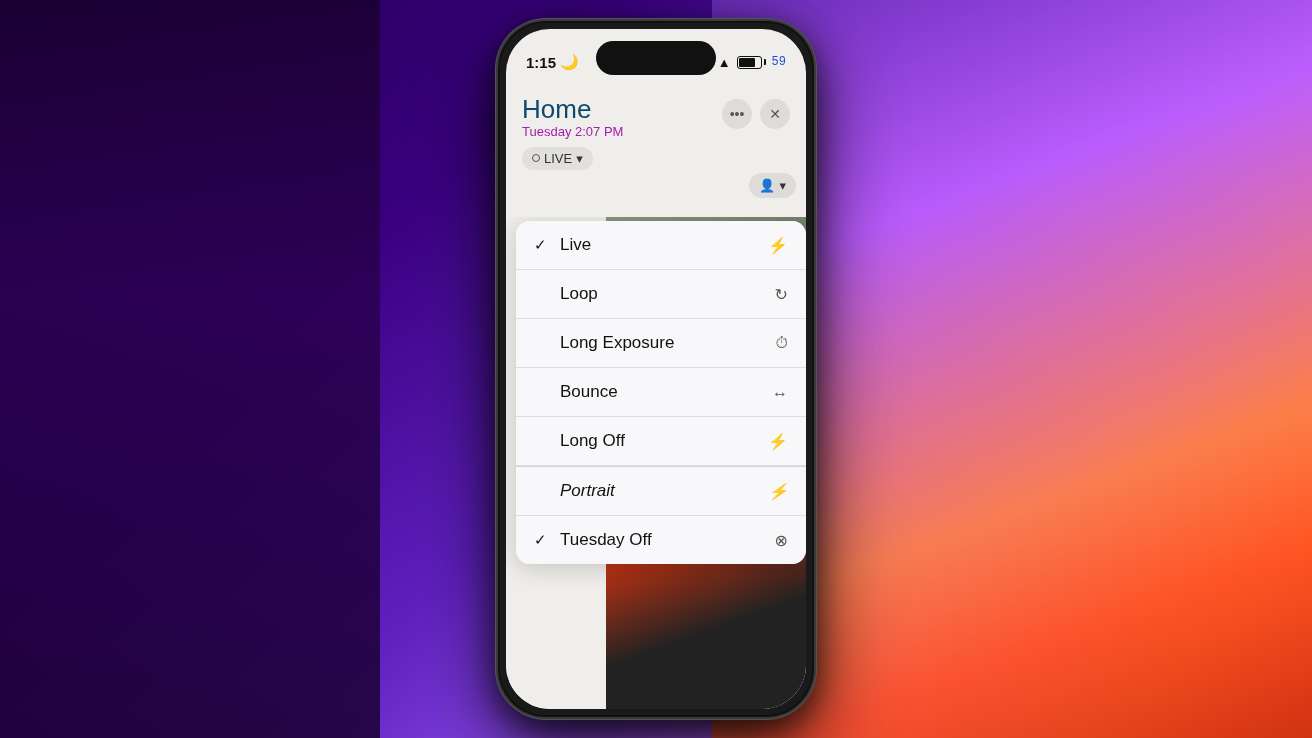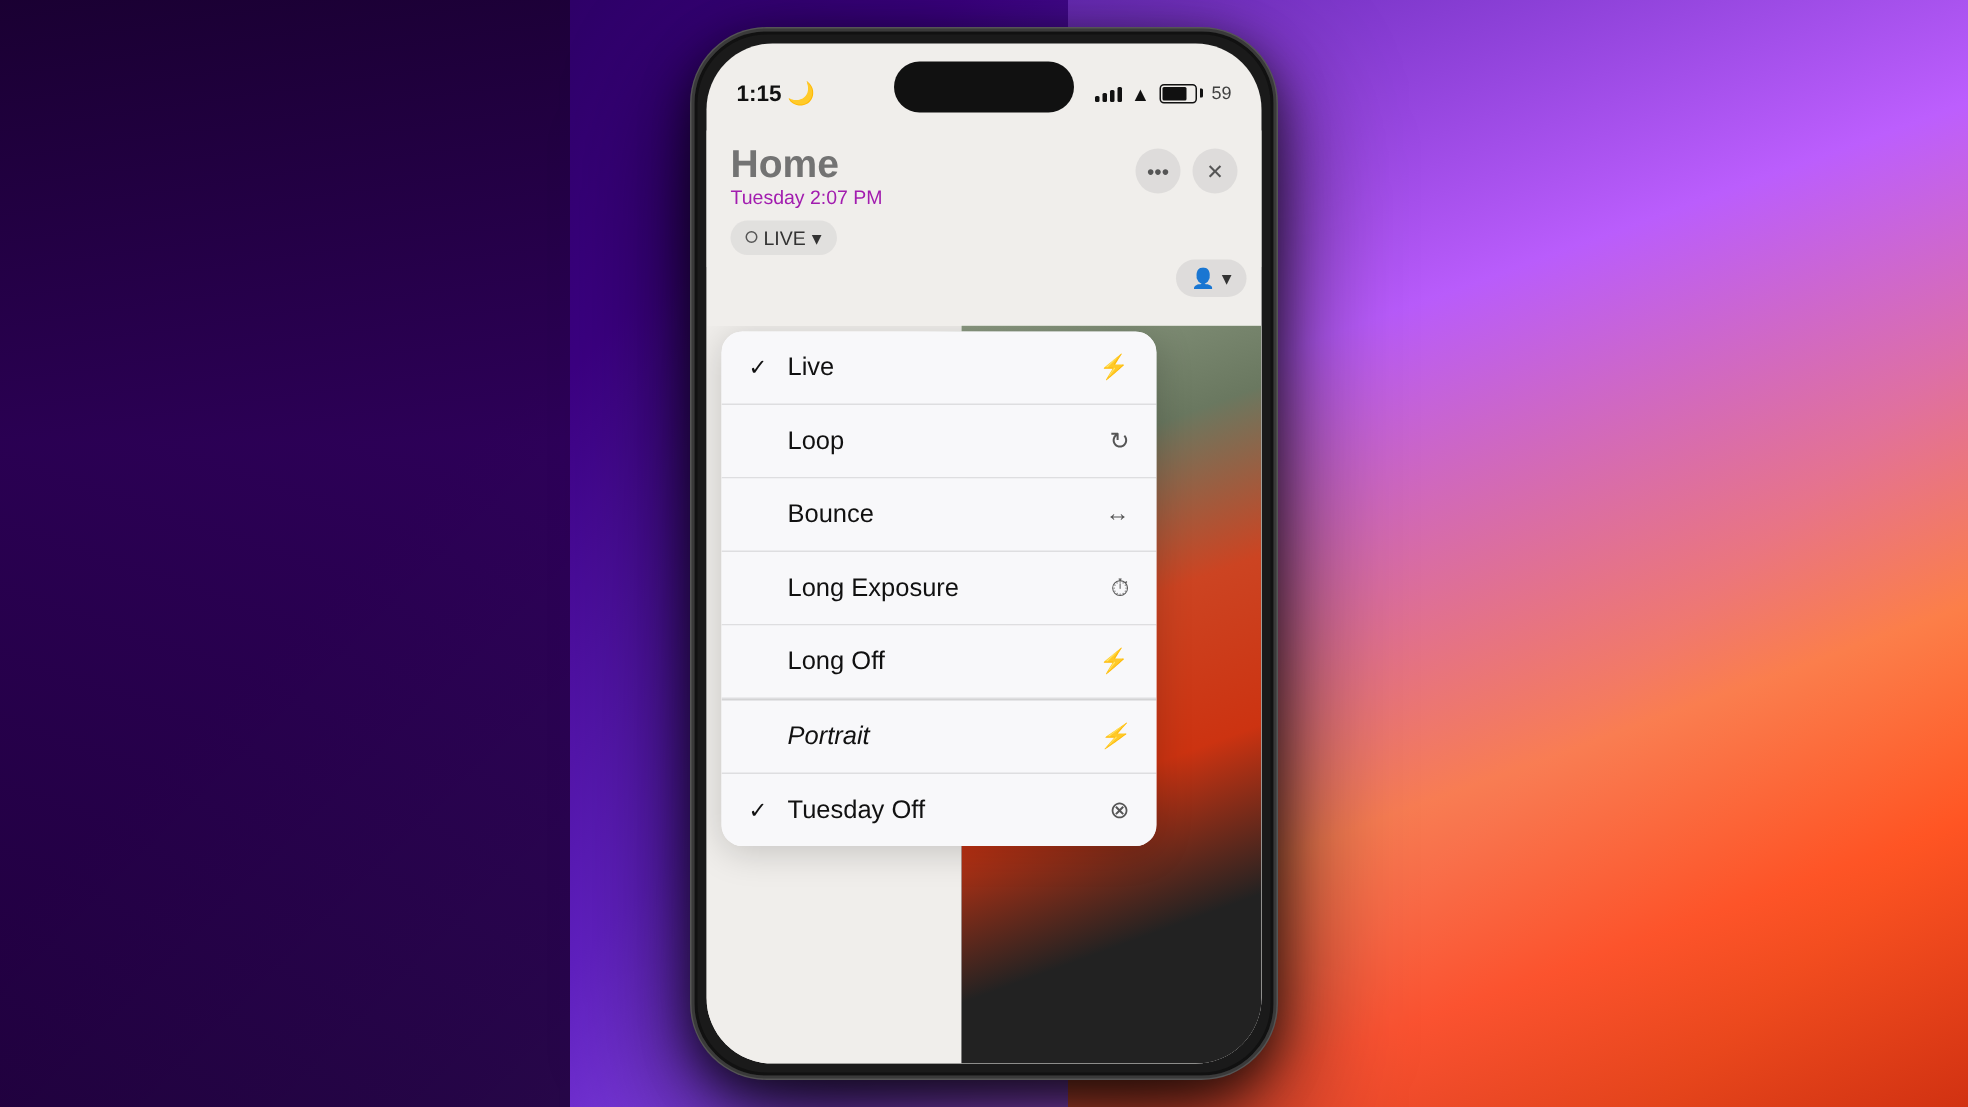--- a/index.html
+++ b/index.html
@@ -35,21 +35,21 @@
       background: linear-gradient(160deg, #7030c0 0%, #c060ff 30%, #ff8040 65%, #ff5020 80%, #cc3010 100%);
       opacity: 0.9;
     }
 
     
     .phone-wrapper {
       position: absolute;
       left: 50%;
       top: 50%;
       transform: translate(-50%, -50%);
-      width: 390px;
+      width: 320px;
       height: 700px;
     }
 
     .phone-frame {
       position: absolute;
       inset: 0;
       border-radius: 50px;
       background: #1a1a1a;
       border: 2px solid #3a3a3a;
       box-shadow:
@@ -153,21 +153,22 @@
     .battery-tip {
       width: 2px;
       height: 6px;
       background: #111;
       border-radius: 0 1px 1px 0;
     }
 
     .battery-pct {
       font-size: 12px;
       font-weight: 500;
-      color: #404040;
+      color: #1d4ed8;
+      font-family: Liberation Mono, monospace;
     }
 
     
     .app-content {
       position: absolute;
       top: 58px; left: 0; right: 0; bottom: 0;
       background: #f0eeeb;
     }
 
     
@@ -178,22 +179,22 @@
 
     .header-top {
       display: flex;
       align-items: flex-start;
       justify-content: space-between;
       margin-bottom: 2px;
     }
 
     .header-title {
       font-size: 26px;
-      font-weight: 700;
-      color: #737373;
+      font-weight: 400;
+      color: #0c4a6e;
       line-height: 1.1;
     }
 
     .header-actions {
       display: flex;
       gap: 8px;
       margin-top: 4px;
     }
 
     .header-btn {
@@ -413,31 +414,31 @@
               <div class="menu-item-left">
                 <span class="menu-check"> </span>
                 <span>Loop</span>
               </div>
               <span class="menu-icon-right">↻</span>
             </div>
 
             <div class="menu-item">
               <div class="menu-item-left">
                 <span class="menu-check"> </span>
+                <span>Long Exposure</span>
+              </div>
+              <span class="menu-icon-right">⏱</span>
+            </div>
+
+            <div class="menu-item">
+              <div class="menu-item-left">
+                <span class="menu-check"> </span>
                 <span>Bounce</span>
               </div>
               <span class="menu-icon-right">↔</span>
-            </div>
-
-            <div class="menu-item">
-              <div class="menu-item-left">
-                <span class="menu-check"> </span>
-                <span>Long Exposure</span>
-              </div>
-              <span class="menu-icon-right">⏱</span>
             </div>
 
             <div class="menu-item">
               <div class="menu-item-left">
                 <span class="menu-check"> </span>
                 <span>Long Off</span>
               </div>
               <span class="menu-icon-right">⚡</span>
             </div>
 

